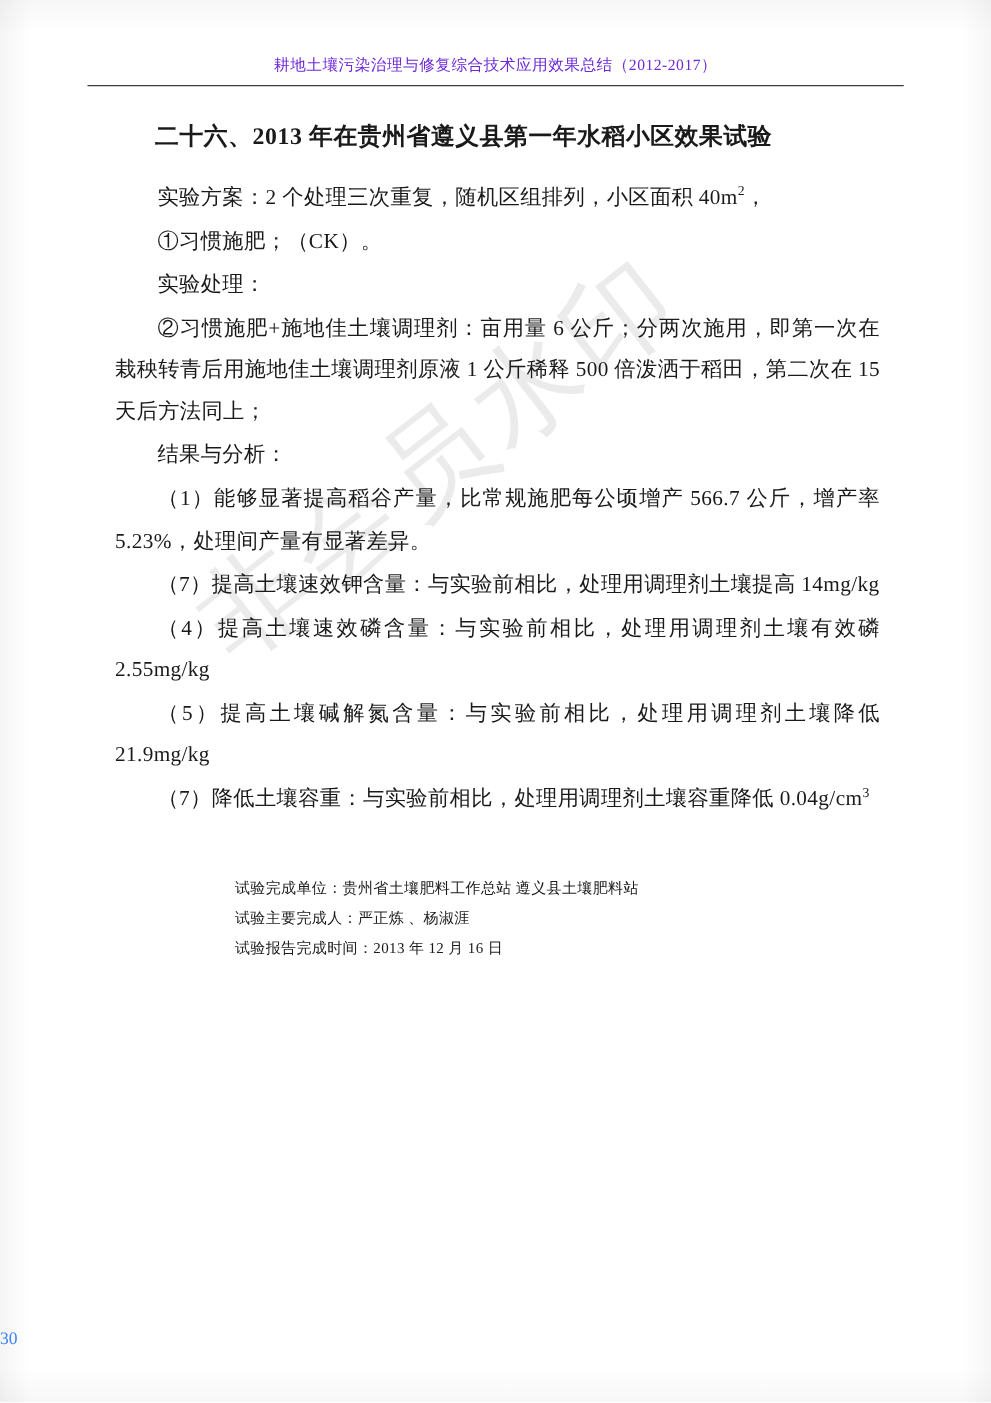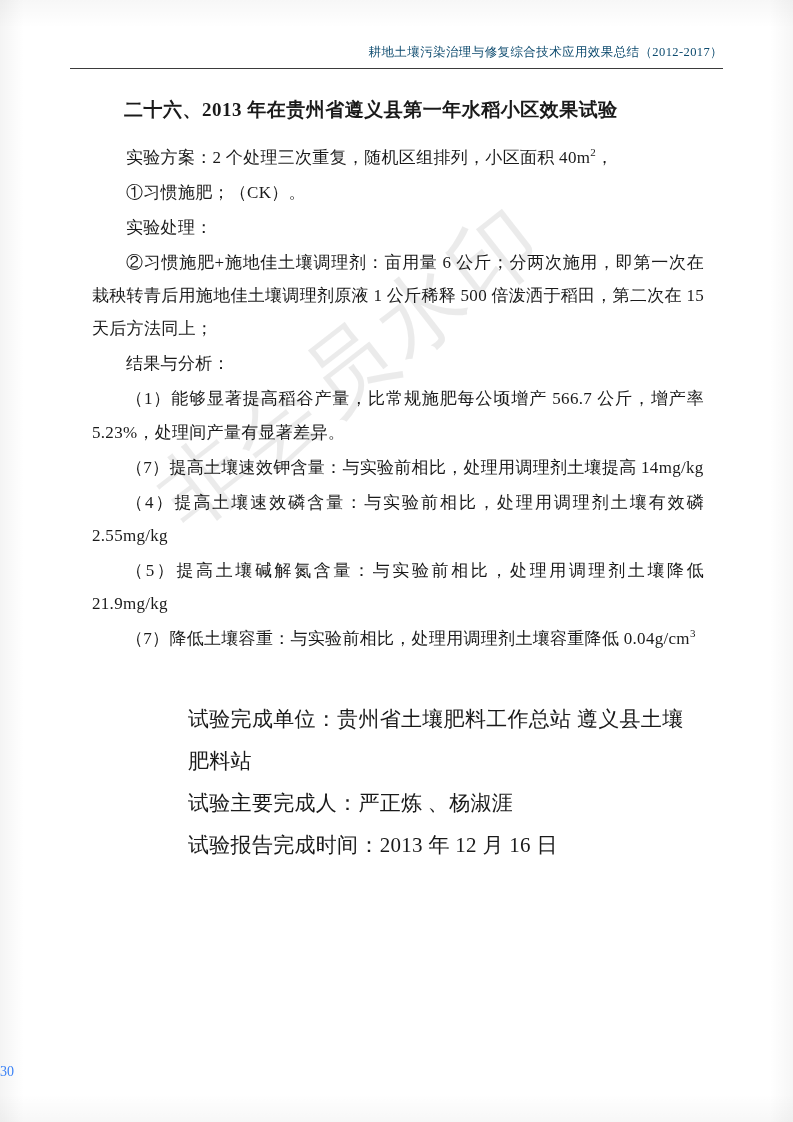--- a/index.html
+++ b/index.html
@@ -29,24 +29,24 @@
     background:
       linear-gradient(to right, rgba(0,0,0,0.045), rgba(0,0,0,0) 3%, rgba(0,0,0,0) 97%, rgba(0,0,0,0.035)),
       linear-gradient(to bottom, rgba(0,0,0,0.03), rgba(0,0,0,0) 2.5%, rgba(0,0,0,0) 97.5%, rgba(0,0,0,0.03));
   }
 
   .header {
     position: absolute;
     top: 44px;
     left: 70px;
     right: 70px;
-    text-align: right;
+    text-align: center;
     font-size: 12.5px;
     letter-spacing: 0.4px;
-    color: #0c4a6e;
+    color: #6d28d9;
     white-space: nowrap;
   }
   .header-rule {
     position: absolute;
     top: 68px;
     left: 70px;
     right: 70px;
     border-bottom: 1px solid #3b3b3b;
   }
 
@@ -78,21 +78,21 @@
   .sup {
     font-size: 11px;
     vertical-align: super;
   }
 
   .sign-block {
     margin-top: 42px;
     padding-left: 96px;
   }
   .sign-block p {
-    font-size: 21px;
+    font-size: 12px;
     line-height: 2.0;
     margin: 0;
     letter-spacing: 0.3px;
   }
 
   .page-number {
     position: absolute;
     bottom: 42px;
     left: 0;
     right: 0;

